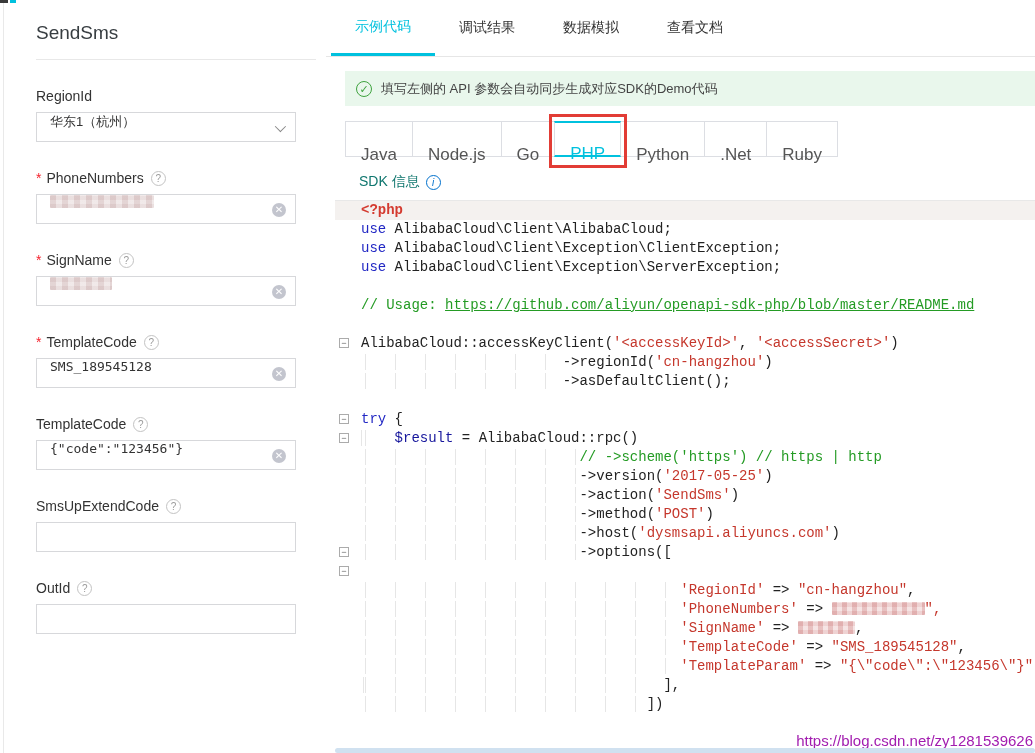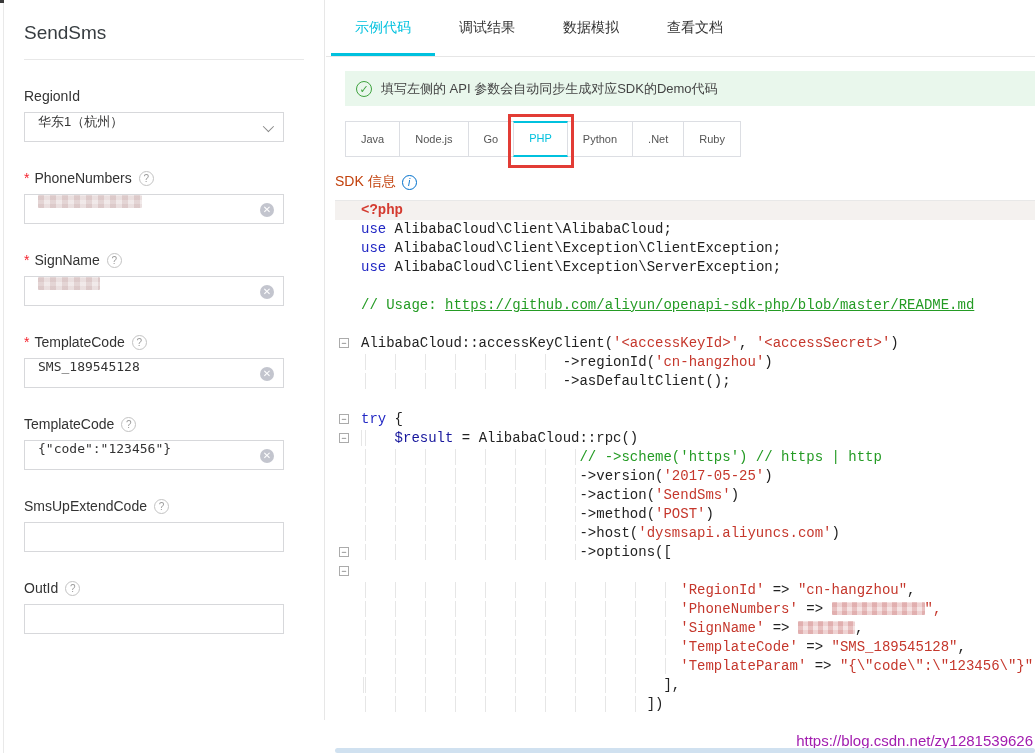--- a/index.html
+++ b/index.html
@@ -6,21 +6,21 @@
   html,body { width:1035px; height:753px; }
   body {
     font-family:"Liberation Sans","DejaVu Sans",sans-serif;
     background:#fff; color:#333; position:relative; overflow:hidden;
   }
   .edge-line { position:absolute; left:3px; top:0; bottom:0; width:1px; background:#e9e9e9; }
   .top-dark-stub { position:absolute; left:0; top:0; width:8px; height:3px; background:#3a3a3a; }
   .top-teal-bar { position:absolute; left:10px; top:0; width:47px; height:3px; background:#00c1de; }
 
   
-  .left-panel { position:absolute; left:4px; top:0; width:321px; height:720px;
+  .left-panel { position:absolute; left:16px; top:0; width:321px; height:720px;
     border-right:1px solid #e7e7e7; background:#fff; }
   .lp-head { padding:22px 20px 0 20px; }
   .lp-title { font-size:19px; font-weight:500; color:#373d41; }
   .toggle-row { display:flex; align-items:center; margin-top:16px; }
   .toggle { width:36px; height:18px; border-radius:9px; background:#bfbfbf; position:relative; cursor:pointer; flex:none; }
   .toggle .knob { position:absolute; left:2px; top:2px; width:14px; height:14px; border-radius:50%; background:#fff; }
   .toggle-label { font-size:13px; color:#333; margin-left:8px; }
   .api-doc-link { margin-left:auto; font-size:14px; color:#0070cc; text-decoration:none; cursor:pointer; }
   .lp-divider { height:1px; background:#e8e8e8; margin-top:15px; }
   .lp-fields { padding:28px 20px 0 20px; }
@@ -44,34 +44,34 @@
       repeating-linear-gradient(0deg, rgba(214,140,140,.35) 0 4px, rgba(247,228,228,.38) 4px 8px);
     filter:blur(.6px); vertical-align:-2px; }
   .mosaic.gray { background:
       repeating-linear-gradient(90deg, rgba(187,150,150,.35) 0 6px, rgba(228,214,214,.4) 6px 12px),
       repeating-linear-gradient(0deg, rgba(200,170,170,.3) 0 4px, rgba(240,232,232,.4) 4px 8px); }
 
   
   .right-panel { position:absolute; left:326px; top:0; width:709px; height:753px; background:#fff; }
   .tabs-row { display:flex; height:57px; border-bottom:1px solid #e6e6e6; padding-left:5px; }
   .tab { padding:0 24px; line-height:55px; font-size:14px; color:#333; cursor:pointer; border-bottom:3px solid transparent; }
-  .tab.active { color:#00c1de; border-bottom-color:#00c1de; }
+  .tab.active { color:#00c1de; border-bottom-color:#00c1de;font-family:Liberation Mono, monospace; }
   .banner { margin:14px 0 0 19px; height:35px; background:#e9f7ec; display:flex; align-items:center; padding-left:11px; }
   .check-icon { width:16px; height:16px; border:1px solid #3fa33f; border-radius:50%; color:#3fa33f;
     font-size:11px; line-height:15px; text-align:center; flex:none; }
   .banner-text { font-size:13px; color:#444; margin-left:9px; }
   .lang-tabs { display:flex; margin:15px 0 0 19px; }
-  .lang { height:36px; line-height:34px; padding:0 15px; border:1px solid #dcdee3; margin-left:-1px;
-    font-size:11px; color:#555; cursor:pointer; background:#fff; position:relative; }
+  .lang { height:36px; line-height:34px; padding:16px 15px; border:1px solid #dcdee3; margin-left:-1px;
+    font-size:17px; color:#555; cursor:pointer; background:#fff; position:relative; }
   .lang:first-child { margin-left:0; }
   .lang.active { color:#00c1de; border-top:2px solid #00c1de; border-bottom:2px solid #00c1de; line-height:30px; z-index:1; }
   .lang.annotated::after { content:""; position:absolute; left:-6px; right:-7px; top:-9px; bottom:-13px;
     border:3px solid #e23c35; pointer-events:none; z-index:3; }
   .sdk-row { display:flex; align-items:center; margin:16px 0 0 9px; }
-  .sdk-label { font-size:14px; color:#c2410c; }
+  .sdk-label { font-size:14px; color:#0f766e;margin-left:24px; }
   .info-icon { width:15px; height:15px; border:1px solid #0070cc; border-radius:50%; color:#0070cc;
     font-size:10px; line-height:13px; text-align:center; margin-left:6px; font-style:italic; cursor:pointer; }
 
   
   .code-area { position:absolute; left:9px; right:0; top:200px; bottom:0; border-top:1px solid #e8e8e8;
     background:#fff; overflow:hidden; }
   .code-line { display:flex; height:19px; }
   .code-line.hl { background:#f4f1ef; }
   .gutter { width:26px; flex:none; position:relative; }
   .fold { position:absolute; left:4px; top:4px; width:10px; height:10px; border:1px solid #ababab;

